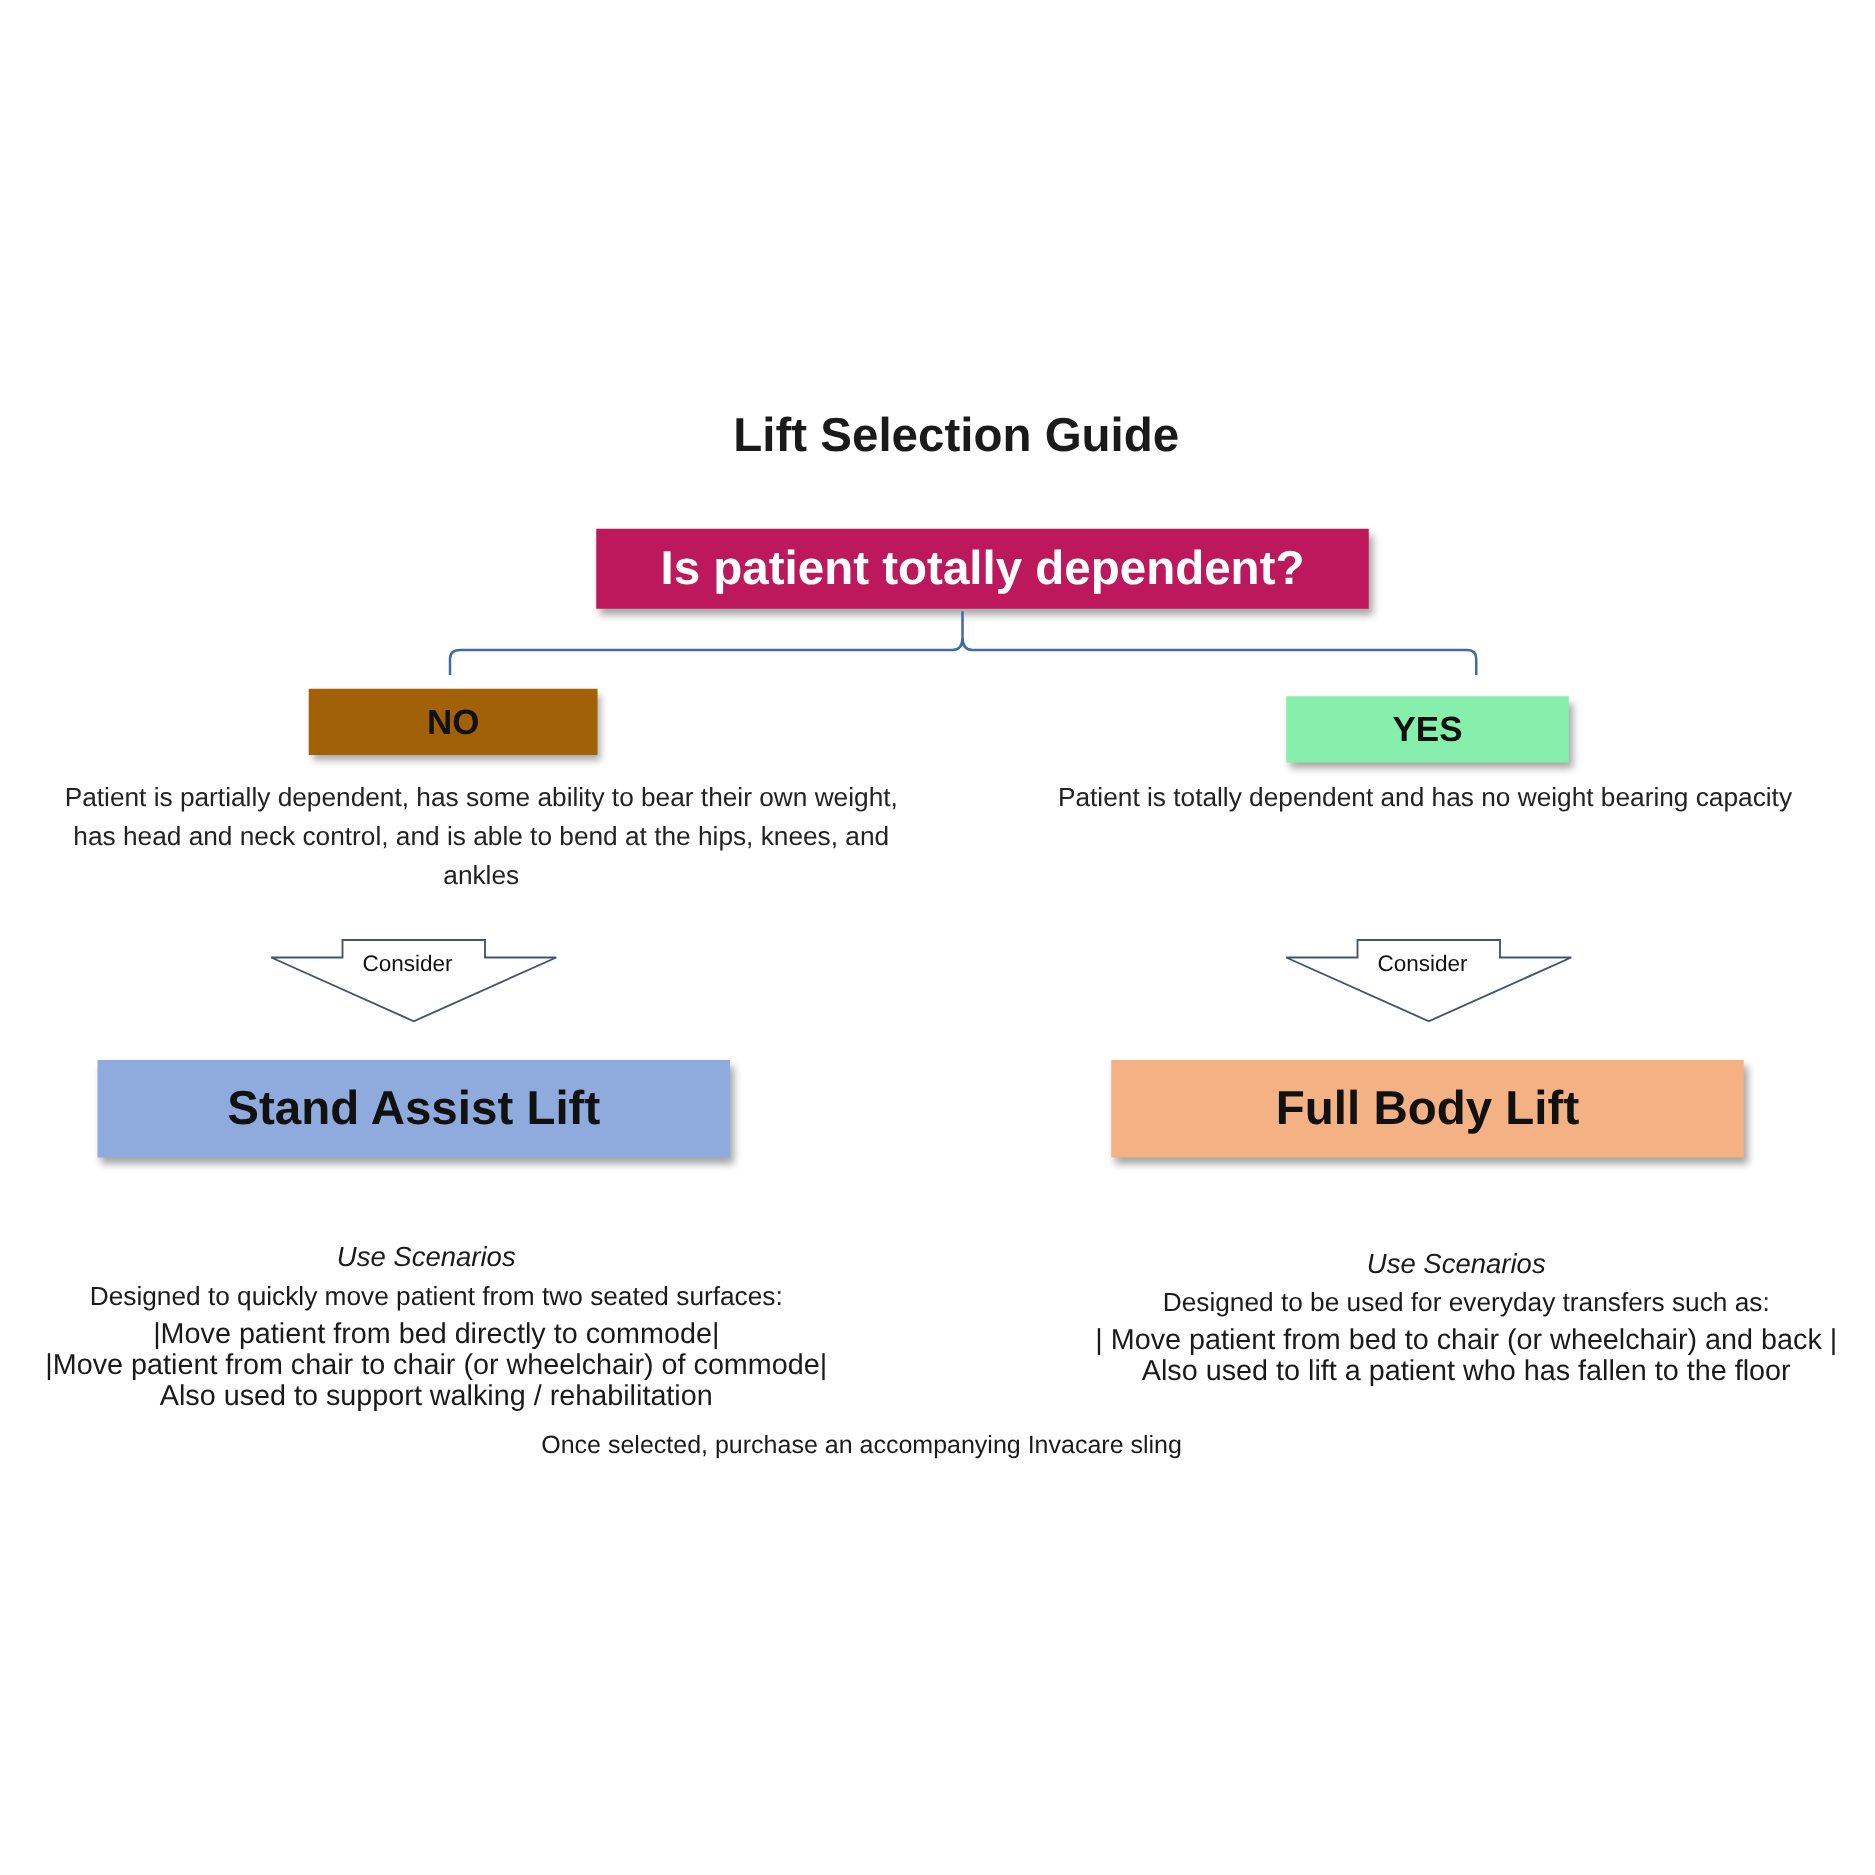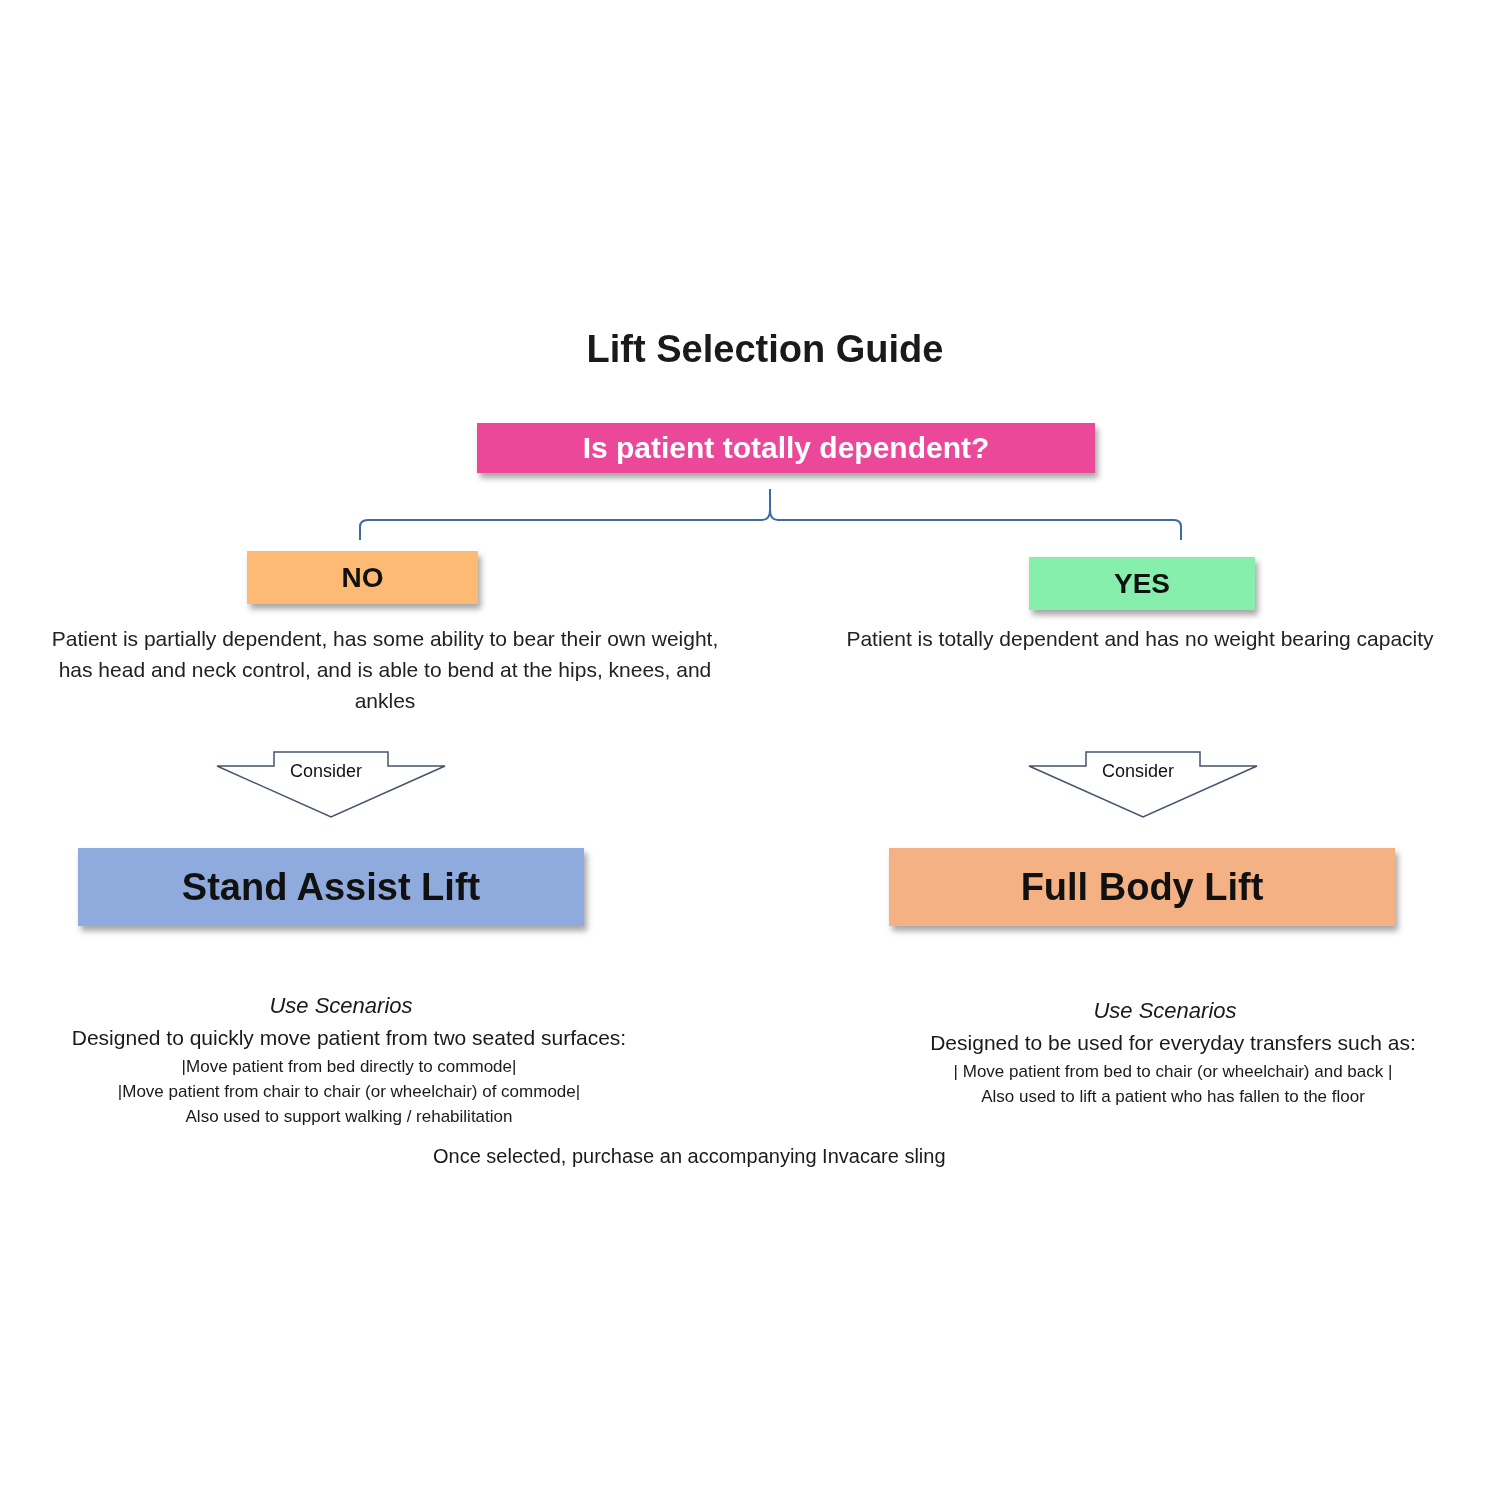--- a/index.html
+++ b/index.html
@@ -2,34 +2,34 @@
 <html><head>
 <meta charset="utf-8">
 <style>
   html, body { margin:0; padding:0; background:#ffffff; }
   body { width:1500px; height:1500px; position:relative; overflow:hidden;
          font-family:"Liberation Sans", "DejaVu Sans", sans-serif; color:#111; }
   .abs { position:absolute; }
   .title { left:0; width:1530px; top:328px; text-align:center; font-size:38px; font-weight:bold; color:#1a1a1a; }
   .box { position:absolute; display:flex; align-items:center; justify-content:center;
          box-shadow:3px 5px 6px rgba(0,0,0,0.35); font-weight:bold; }
-  .q-box { left:477px; top:423px; width:618px; height:50px; background:#ec4899; color:#fff; font-size:30px; }
-  .no-box { left:247px; top:551px; width:231px; height:53px; background:#fdba74; color:#111; font-size:28px; }
+  .q-box { left:477px; top:423px; width:618px; height:64px; background:#be185d; color:#fff; font-size:38px; }
+  .no-box { left:247px; top:551px; width:231px; height:53px; background:#a16207; color:#111; font-size:28px; }
   .yes-box { left:1029px; top:557px; width:226px; height:53px; background:#86efac; color:#111; font-size:28px; }
   .desc { position:absolute; text-align:center; font-size:21px; line-height:31px; font-weight:normal; color:#222; }
   .desc-no { left:40px; width:690px; top:623px; }
   .desc-yes { left:835px; width:610px; top:623px; }
   .lift { position:absolute; display:flex; align-items:center; justify-content:center;
           font-size:38px; font-weight:bold; color:#111; box-shadow:3px 5px 6px rgba(0,0,0,0.35); }
   .lift-stand { left:78px; top:848px; width:506px; height:78px; background:#8faadc; }
   .lift-full { left:889px; top:848px; width:506px; height:78px; background:#f4b183; }
   .scen { position:absolute; text-align:center; color:#1a1a1a;margin-top:40px; }
   .scen .head { font-style:italic; font-size:22px; line-height:32px; }
   .scen .sub { font-size:21px; line-height:32px;padding-left:16px; }
-  .scen .line { font-size:17px; line-height:25px;padding-left:16px; }
+  .scen .line { font-size:23px; line-height:25px;padding-left:16px; }
   .scen-no { left:0; width:682px; top:950px; }
   .scen-yes { left:840px; width:650px; top:955px; }
   .footer { left:433px; top:1145px; font-size:20px; color:#1a1a1a; }
   .consider-label { position:absolute; font-size:18px; color:#111; }
 </style>
 </head>
 <body>
 
 <div class="abs title">Lift Selection Guide</div>
 

